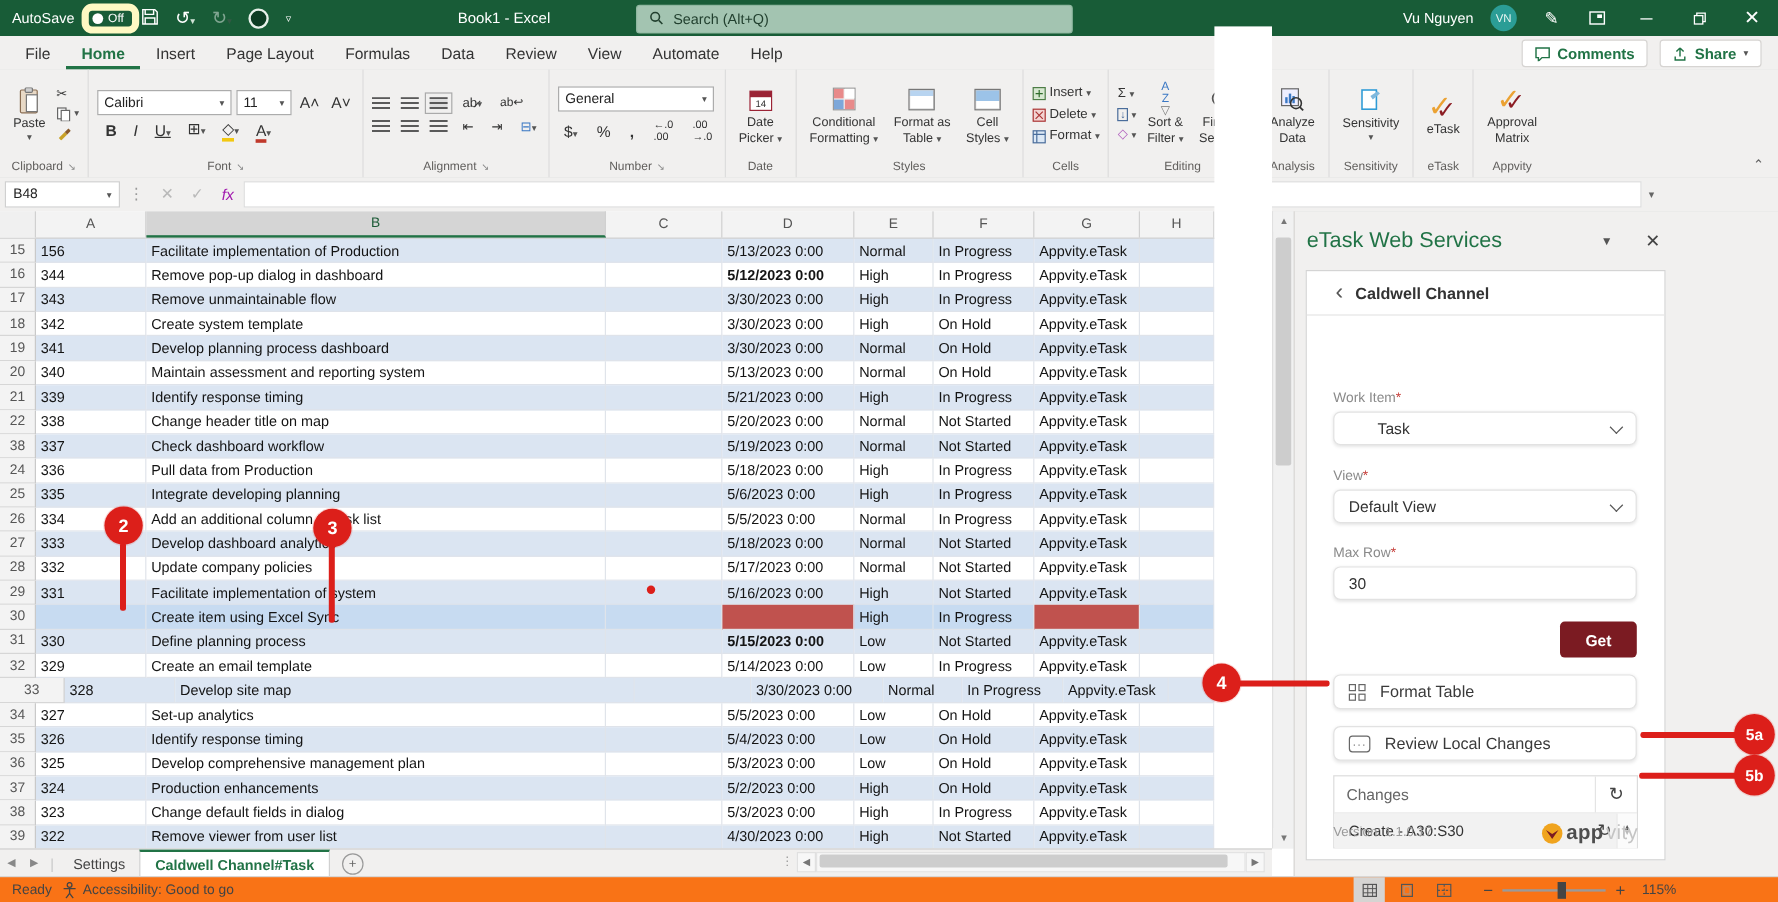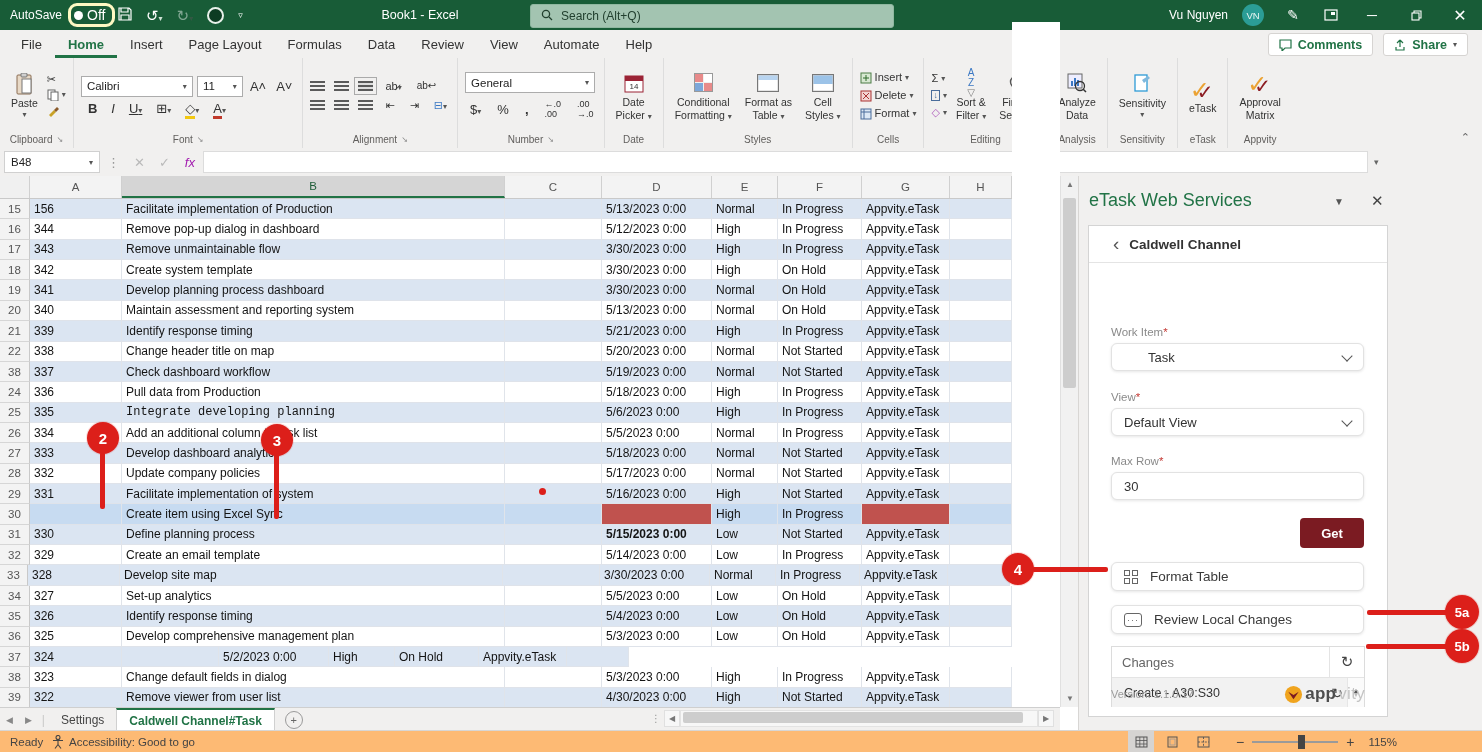--- a/index.html
+++ b/index.html
@@ -2,21 +2,21 @@
 <html><head>
 <meta charset="utf-8">
 <style>
   html,body{margin:0;padding:0;background:#888;}
   #app{position:relative;width:1482px;height:752px;background:#fff;overflow:hidden;
        font-family:"Liberation Sans","DejaVu Sans",sans-serif;-webkit-font-smoothing:antialiased;}
   
   .titlebar{position:absolute;left:0;top:0;width:1482px;height:30px;background:#185c37;color:#fff;font-size:12px;}
   .tb-item{position:absolute;top:0;height:30px;display:flex;align-items:center;color:#fff;}
   .autosave{left:10px;gap:6px;}
-  .pill{display:inline-flex;align-items:center;gap:4px;border:3px solid #fef9c3;border-radius:9px;padding:1px 7px 1px 3px;font-size:14px;}
+  .pill{display:inline-flex;align-items:center;gap:4px;border:6px solid #fef9c3;border-radius:9px;padding:1px 7px 1px 3px;font-size:10px;}
   .pill .dot{width:9px;height:9px;border-radius:50%;background:#fff;display:inline-block;}
   .qat{display:flex;align-items:center;gap:14px;}
   .qat-ico{font-size:15px;line-height:1;cursor:default;}
   .dim{opacity:.45;}
   .inkball{width:13px;height:13px;border-radius:50%;background:#0d3c23;border:2px solid #e8f1ea;}
   .tb-title{justify-content:center;font-size:12.5px;}
   .searchbox{left:530px;top:4px;height:22px;width:342px;background:#a3c4b1;border:1px solid #8fb7a0;border-radius:3px;
              display:flex;align-items:center;gap:8px;padding:0 10px;color:#22402f;font-size:12px;position:absolute;}
   .tb-right{right:0;gap:0;}
   .tb-right>*{display:flex;align-items:center;justify-content:center;height:30px;}
@@ -86,21 +86,21 @@
   .tsep{color:#c9c9c9;padding:0 4px;}
   .stab{padding:0 12px;height:100%;display:flex;align-items:center;cursor:default;}
   .stab.active{background:#fff;color:#217346;font-weight:bold;border-top:2px solid #217346;border-left:1px solid #d0d0d0;border-right:1px solid #d0d0d0;box-sizing:border-box;}
   .addtab{width:16px;height:16px;border:1px solid #9a9a9a;border-radius:50%;display:flex;align-items:center;justify-content:center;font-size:11px;color:#666;margin-left:10px;}
   .hscroll{position:absolute;left:648px;top:710px;height:17px;display:flex;align-items:center;}
   .hs-handle{color:#999;font-size:10px;padding:0 3px;}
   .hs-arrow{width:14px;height:15px;display:flex;align-items:center;justify-content:center;font-size:8px;color:#777;background:#f7f7f7;border:1px solid #e0e0e0;}
   .hs-track{width:356px;height:15px;background:#f7f7f7;border:1px solid #e3e3e3;position:relative;}
   .hs-thumb{position:absolute;left:2px;top:1px;height:11px;width:340px;background:#cdcdcd;border-radius:2px;}
   
-  .statusbar{position:absolute;left:0;top:730px;width:1482px;height:22px;background:#fdba74;border-top:1px solid #d8d6d4;font-size:11.5px;color:#444;}
+  .statusbar{position:absolute;left:0;top:730px;width:1482px;height:22px;background:#f97316;border-top:1px solid #d8d6d4;font-size:11.5px;color:#444;}
   .sb-item{position:absolute;top:0;height:22px;display:flex;align-items:center;gap:5px;}
   .viewbtn{width:26px;height:22px;display:flex;align-items:center;justify-content:center;}
   .viewbtn.active{background:#d6d4d2;}
   .zoomtrack{width:86px;height:2px;background:#9a9a9a;position:relative;}
   .zoomthumb{position:absolute;left:46px;top:-6px;width:7px;height:14px;background:#444;}
   
   .pane{position:absolute;left:1078px;top:176px;width:404px;height:554px;background:#f1f0ef;border-left:1px solid #d8d6d4;}
   .pane-title{position:absolute;left:10px;top:14px;font-size:18px;color:#217346;}
   .pane-caret{position:absolute;left:255px;top:20px;font-size:10px;color:#555;}
   .pane-close{position:absolute;left:292px;top:16px;font-size:15px;color:#444;}
@@ -574,21 +574,21 @@
           <span class="gc" style="width: 66px;">Normal</span>
           <span class="gc" style="width: 84px;">In Progress</span>
           <span class="gc" style="width: 88px;">Appvity.eTask</span>
           <span class="gc" style="width: 62px;"></span>
         </div>
         <div class="grow">
           <span class="gc rowhdr" style="width: 30px;">16</span>
           <span class="gc" style="width: 92px;">344</span>
           <span class="gc" style="width: 383px;">Remove pop-up dialog in dashboard</span>
           <span class="gc" style="width: 97px;"></span>
-          <span class="gc" style="width: 110px;">5/12/2023 0:00</span>
+          <span class="gc" style="width: 110px; font-weight: bold;">5/12/2023 0:00</span>
           <span class="gc" style="width: 66px;">High</span>
           <span class="gc" style="width: 84px;">In Progress</span>
           <span class="gc" style="width: 88px;">Appvity.eTask</span>
           <span class="gc" style="width: 62px;"></span>
         </div>
         <div class="grow banded">
           <span class="gc rowhdr" style="width: 30px;">17</span>
           <span class="gc" style="width: 92px;">343</span>
           <span class="gc" style="width: 383px;">Remove unmaintainable flow</span>
           <span class="gc" style="width: 97px;"></span>
@@ -671,21 +671,21 @@
           <span class="gc" style="width: 97px;"></span>
           <span class="gc" style="width: 110px;">5/18/2023 0:00</span>
           <span class="gc" style="width: 66px;">High</span>
           <span class="gc" style="width: 84px;">In Progress</span>
           <span class="gc" style="width: 88px;">Appvity.eTask</span>
           <span class="gc" style="width: 62px;"></span>
         </div>
         <div class="grow banded">
           <span class="gc rowhdr" style="width: 30px;">25</span>
           <span class="gc" style="width: 92px;">335</span>
-          <span class="gc" style="width: 383px; font-family: Liberation Mono, monospace;">Integrate developing planning</span>
+          <span class="gc" style="width: 383px;">Integrate developing planning</span>
           <span class="gc" style="width: 97px;"></span>
           <span class="gc" style="width: 110px;">5/6/2023 0:00</span>
           <span class="gc" style="width: 66px;">High</span>
           <span class="gc" style="width: 84px;">In Progress</span>
           <span class="gc" style="width: 88px;">Appvity.eTask</span>
           <span class="gc" style="width: 62px;"></span>
         </div>
         <div class="grow">
           <span class="gc rowhdr" style="width: 30px;">26</span>
           <span class="gc" style="width: 92px;">334</span>
@@ -757,21 +757,21 @@
           <span class="gc" style="width: 92px;">329</span>
           <span class="gc" style="width: 383px;">Create an email template</span>
           <span class="gc" style="width: 97px;"></span>
           <span class="gc" style="width: 110px;">5/14/2023 0:00</span>
           <span class="gc" style="width: 66px;">Low</span>
           <span class="gc" style="width: 84px;">In Progress</span>
           <span class="gc" style="width: 88px;">Appvity.eTask</span>
           <span class="gc" style="width: 62px;"></span>
         </div>
         <div class="grow banded">
-          <span class="gc rowhdr" style="width: 28px;">33</span>
+          <span class="gc rowhdr" style="width: 54px;">33</span>
           <span class="gc" style="width: 92px;">328</span>
           <span class="gc" style="width: 383px;">Develop site map</span>
           <span class="gc" style="width: 97px;"></span>
           <span class="gc" style="width: 110px;">3/30/2023 0:00</span>
           <span class="gc" style="width: 66px;">Normal</span>
           <span class="gc" style="width: 84px;">In Progress</span>
           <span class="gc" style="width: 88px;">Appvity.eTask</span>
           <span class="gc" style="width: 62px;"></span>
         </div>
         <div class="grow">
@@ -803,20 +803,21 @@
           <span class="gc" style="width: 97px;"></span>
           <span class="gc" style="width: 110px;">5/3/2023 0:00</span>
           <span class="gc" style="width: 66px;">Low</span>
           <span class="gc" style="width: 84px;">On Hold</span>
           <span class="gc" style="width: 88px;">Appvity.eTask</span>
           <span class="gc" style="width: 62px;"></span>
         </div>
         <div class="grow banded">
           <span class="gc rowhdr" style="width: 30px;">37</span>
           <span class="gc" style="width: 92px;">324</span>
+          <span class="gc" style="width: 383px;">Production enhancements</span>
           <span class="gc" style="width: 97px;"></span>
           <span class="gc" style="width: 110px;">5/2/2023 0:00</span>
           <span class="gc" style="width: 66px;">High</span>
           <span class="gc" style="width: 84px;">On Hold</span>
           <span class="gc" style="width: 88px;">Appvity.eTask</span>
           <span class="gc" style="width: 62px;"></span>
         </div>
         <div class="grow">
           <span class="gc rowhdr" style="width: 30px;">38</span>
           <span class="gc" style="width: 92px;">323</span>

